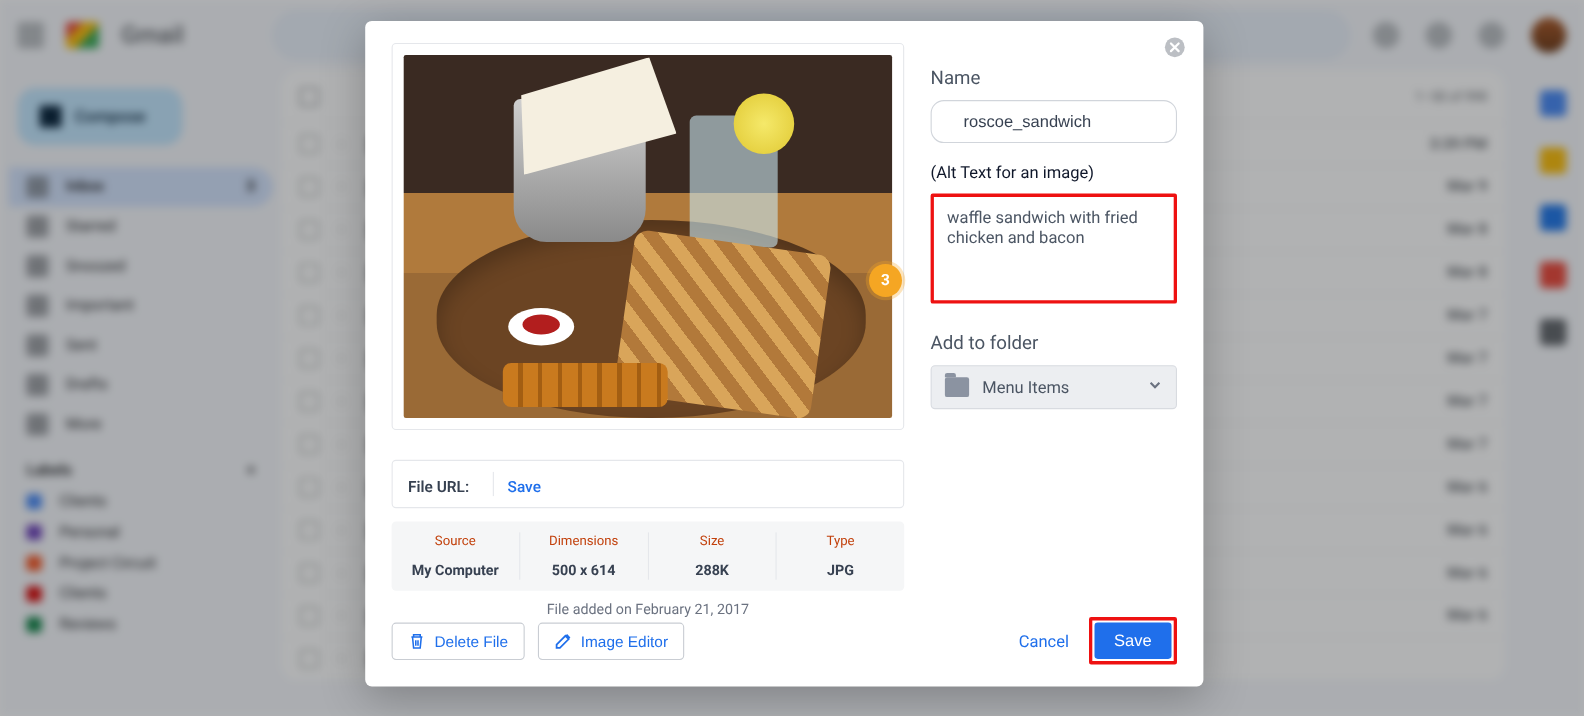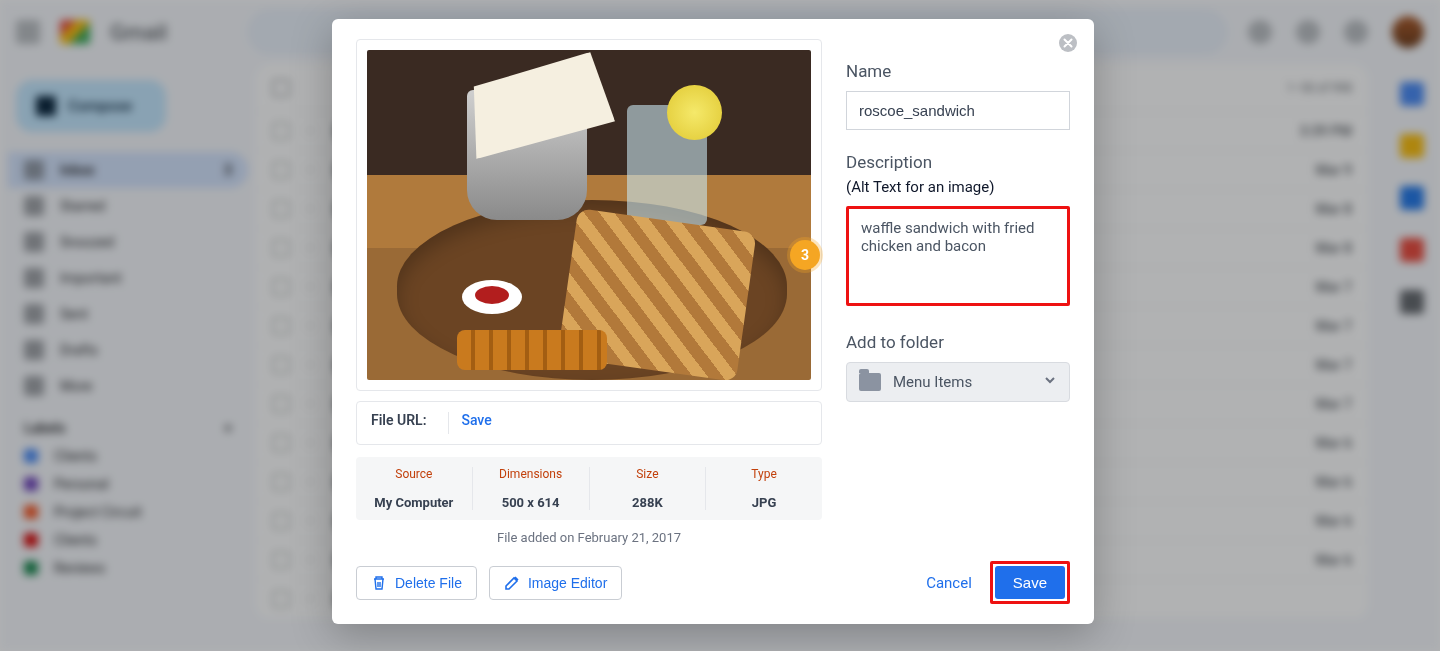--- a/index.html
+++ b/index.html
@@ -51,38 +51,38 @@
   .food-img .plate{position:absolute;left:30px;top:150px;width:390px;height:180px;background:#6b4423;border-radius:50%/48%;box-shadow:inset 0 10px 20px rgba(0,0,0,.25)}
   .food-img .bucket{position:absolute;left:100px;top:40px;width:120px;height:130px;background:linear-gradient(#cfcfcf,#8a8a8a);border-radius:6px 6px 30px 30px}
   .food-img .paper{position:absolute;left:95px;top:10px;width:150px;height:90px;background:#f5efe0;transform:rotate(-8deg);clip-path:polygon(10% 20%,90% 0,100% 80%,5% 100%)}
   .food-img .jar{position:absolute;left:260px;top:55px;width:80px;height:120px;background:rgba(200,230,240,.6);border-radius:6px}
   .food-img .lemon{position:absolute;left:300px;top:35px;width:55px;height:55px;background:radial-gradient(#f5e96a,#e0c832);border-radius:50%}
   .food-img .waffle{position:absolute;left:200px;top:170px;width:180px;height:150px;background:repeating-linear-gradient(45deg,#d9a55a 0 12px,#b2793a 12px 24px);border-radius:12px;transform:rotate(8deg)}
   .food-img .fries{position:absolute;left:90px;top:280px;width:150px;height:40px;background:repeating-linear-gradient(90deg,#c97a1e 0 14px,#a35e12 14px 18px);border-radius:8px}
   .food-img .dip{position:absolute;left:95px;top:230px;width:60px;height:34px;background:#fff;border-radius:50%}
   .food-img .ketch{position:absolute;left:108px;top:236px;width:34px;height:18px;background:#b21e1e;border-radius:50%}
 
-  .url-row{margin-top:10px;border:1px solid #e5e7eb;border-radius:4px;display:flex;align-items:flex-start;padding:10px 14px;font-size:14px;color:#374151}
+  .url-row{margin-top:27px;border:1px solid #e5e7eb;border-radius:4px;display:flex;align-items:flex-end;padding:10px 14px;font-size:14px;color:#374151}
   .url-row .lbl{font-weight:600;margin-right:10px}
   .url-row .val{flex:1;color:#4b5563;overflow:hidden;text-overflow:ellipsis;white-space:nowrap}
   .url-row .divider{width:1px;height:22px;background:#e5e7eb;margin:0 12px}
   .url-row .copy{color:#1f6feb;font-weight:500;cursor:pointer}
 
   .meta-row{margin-top:12px;background:#f5f6f7;border-radius:4px;display:flex;padding:10px 0}
   .meta-cell{flex:1;text-align:center;border-right:1px solid #e5e7eb}
   .meta-cell:last-child{border-right:none}
   .meta-cell .h{font-size:12px;color:#c2410c}
   .meta-cell .v{font-size:13px;font-weight:700;color:#374151;margin-top:14px}
 
   .added{margin-top:10px;text-align:center;font-size:13px;color:#6b7280}
 
   .right-col{flex:1;padding-top:22px}
   .field-label{font-size:17px;color:#4b5563;margin-bottom:10px}
   .hint{font-size:15px;color:#0f172a;margin-top:-4px;margin-bottom:10px}
-  .text-input{width:100%;border:1px solid #d1d5db;border-radius:0;padding:10px 12px;font-size:15px;color:#374151;outline:none}
+  .text-input{width:100%;border:1px solid #d1d5db;border-radius:12px;padding:10px 29px;font-size:15px;color:#374151;outline:none}
   .textarea{width:100%;height:100px;border:3px solid #e11;border-radius:2px;padding:10px 12px;font-size:15px;color:#4b5563;outline:none;resize:none;font-family:inherit}
   .gap{height:22px}
   .folder-select{display:flex;background:#eceef1;border:1px solid #d8dbe0;border-radius:4px;padding:10px 12px;gap:12px;cursor:pointer}
   .folder-select .ficon{width:22px;height:18px;background:#8b93a1;border-radius:2px;position:relative}
   .folder-select .ficon::before{content:"";position:absolute;top:-4px;left:0;width:10px;height:4px;background:#8b93a1;border-radius:2px 2px 0 0}
   .folder-select .name{flex:1;font-size:15px;color:#4b5563}
   .folder-select .chev{color:#6b7280}
 
   .step-badge{position:absolute;left:790px;top:240px;width:30px;height:30px;border-radius:50%;background:#f5a623;color:#fff;display:flex;align-items:center;justify-content:center;font-weight:700;font-size:14px;box-shadow:0 0 0 3px rgba(245,166,35,.3)}
 
@@ -336,21 +336,20 @@
           </div>
       </div>
 
       <div class="added">File added on February 21, 2017</div>
     </div>
 
     <div class="right-col">
       <div class="field-label">Name</div>
       <input class="text-input" value="roscoe_sandwich" style="">
       <div class="gap"></div>
-      <div class="field-label">Description</div>
       <div class="hint">(Alt Text for an image)</div>
       <textarea class="textarea" id="desc-ta" style="">waffle sandwich with fried chicken and bacon</textarea>
       <div class="gap"></div>
       <div class="field-label">Add to folder</div>
       <div class="folder-select">
         <div class="ficon"></div>
         <div class="name">Menu Items</div>
         <svg class="chev" width="14" height="14" viewBox="0 0 14 14">
             <path d="M3 5l4 4 4-4" fill="none" stroke="currentColor" stroke-width="2"></path>
           </svg>

